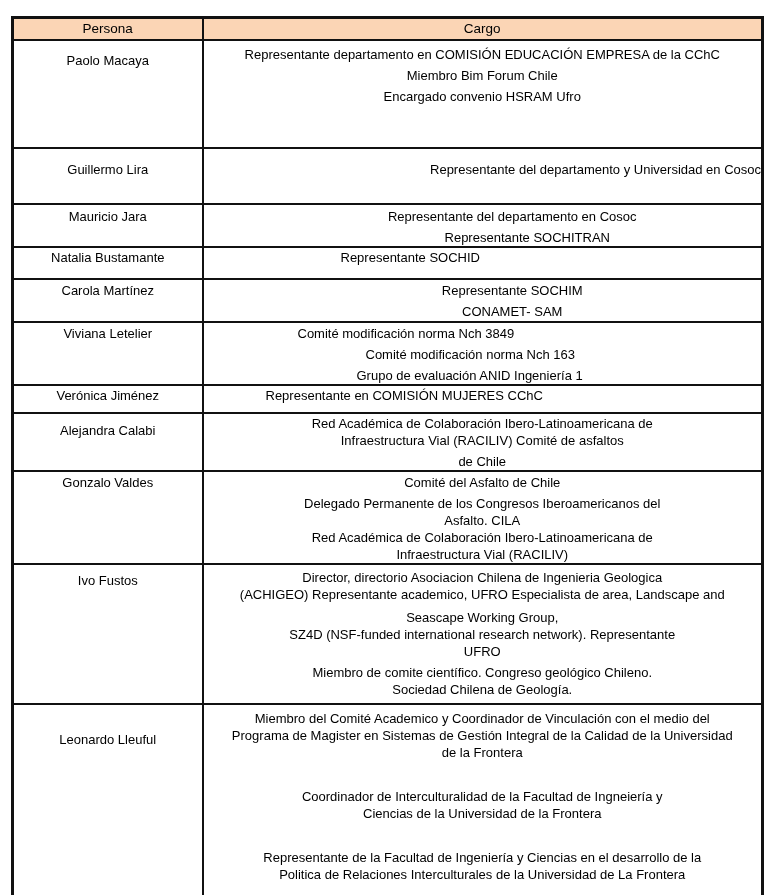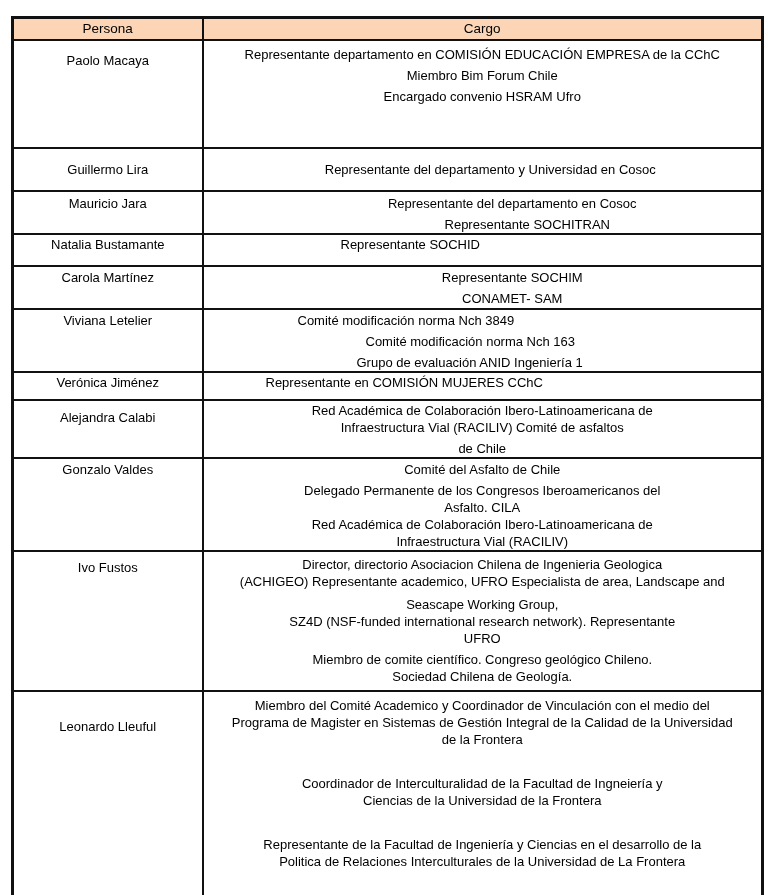--- a/index.html
+++ b/index.html
@@ -40,23 +40,23 @@
 
     <tr style="height:108px">
       <td class="persona" style="padding-top:11px"><span>Paolo Macaya</span></td>
       <td class="cargo" style="padding-top:5px">
         <span class="line" style="padding:0 30px">Representante departamento en COMISIÓN EDUCACIÓN EMPRESA de la CChC</span>
         <span class="line gap">Miembro Bim Forum Chile</span>
         <span class="line gap">Encargado convenio HSRAM Ufro</span>
       </td>
     </tr>
 
-    <tr style="height:43px">
+    <tr style="height:56px">
       <td class="persona" style="padding-top:12px"><span>Guillermo Lira</span></td>
-      <td class="cargo" style="padding-top:12px; text-align:center; padding-left:16px">
+      <td class="cargo" style="padding-top:12px; text-align:right; padding-left:16px">
         <span class="line">Representante del departamento y Universidad en Cosoc</span>
       </td>
     </tr>
 
     <tr style="height:43px">
       <td class="persona" style="padding-top:3px"><span>Mauricio Jara</span></td>
       <td class="cargo" style="padding-top:3px">
         <span class="line" style="padding-left:60px">Representante del departamento en Cosoc</span>
         <span class="line gap" style="padding-left:90px">Representante SOCHITRAN</span>
       </td>

